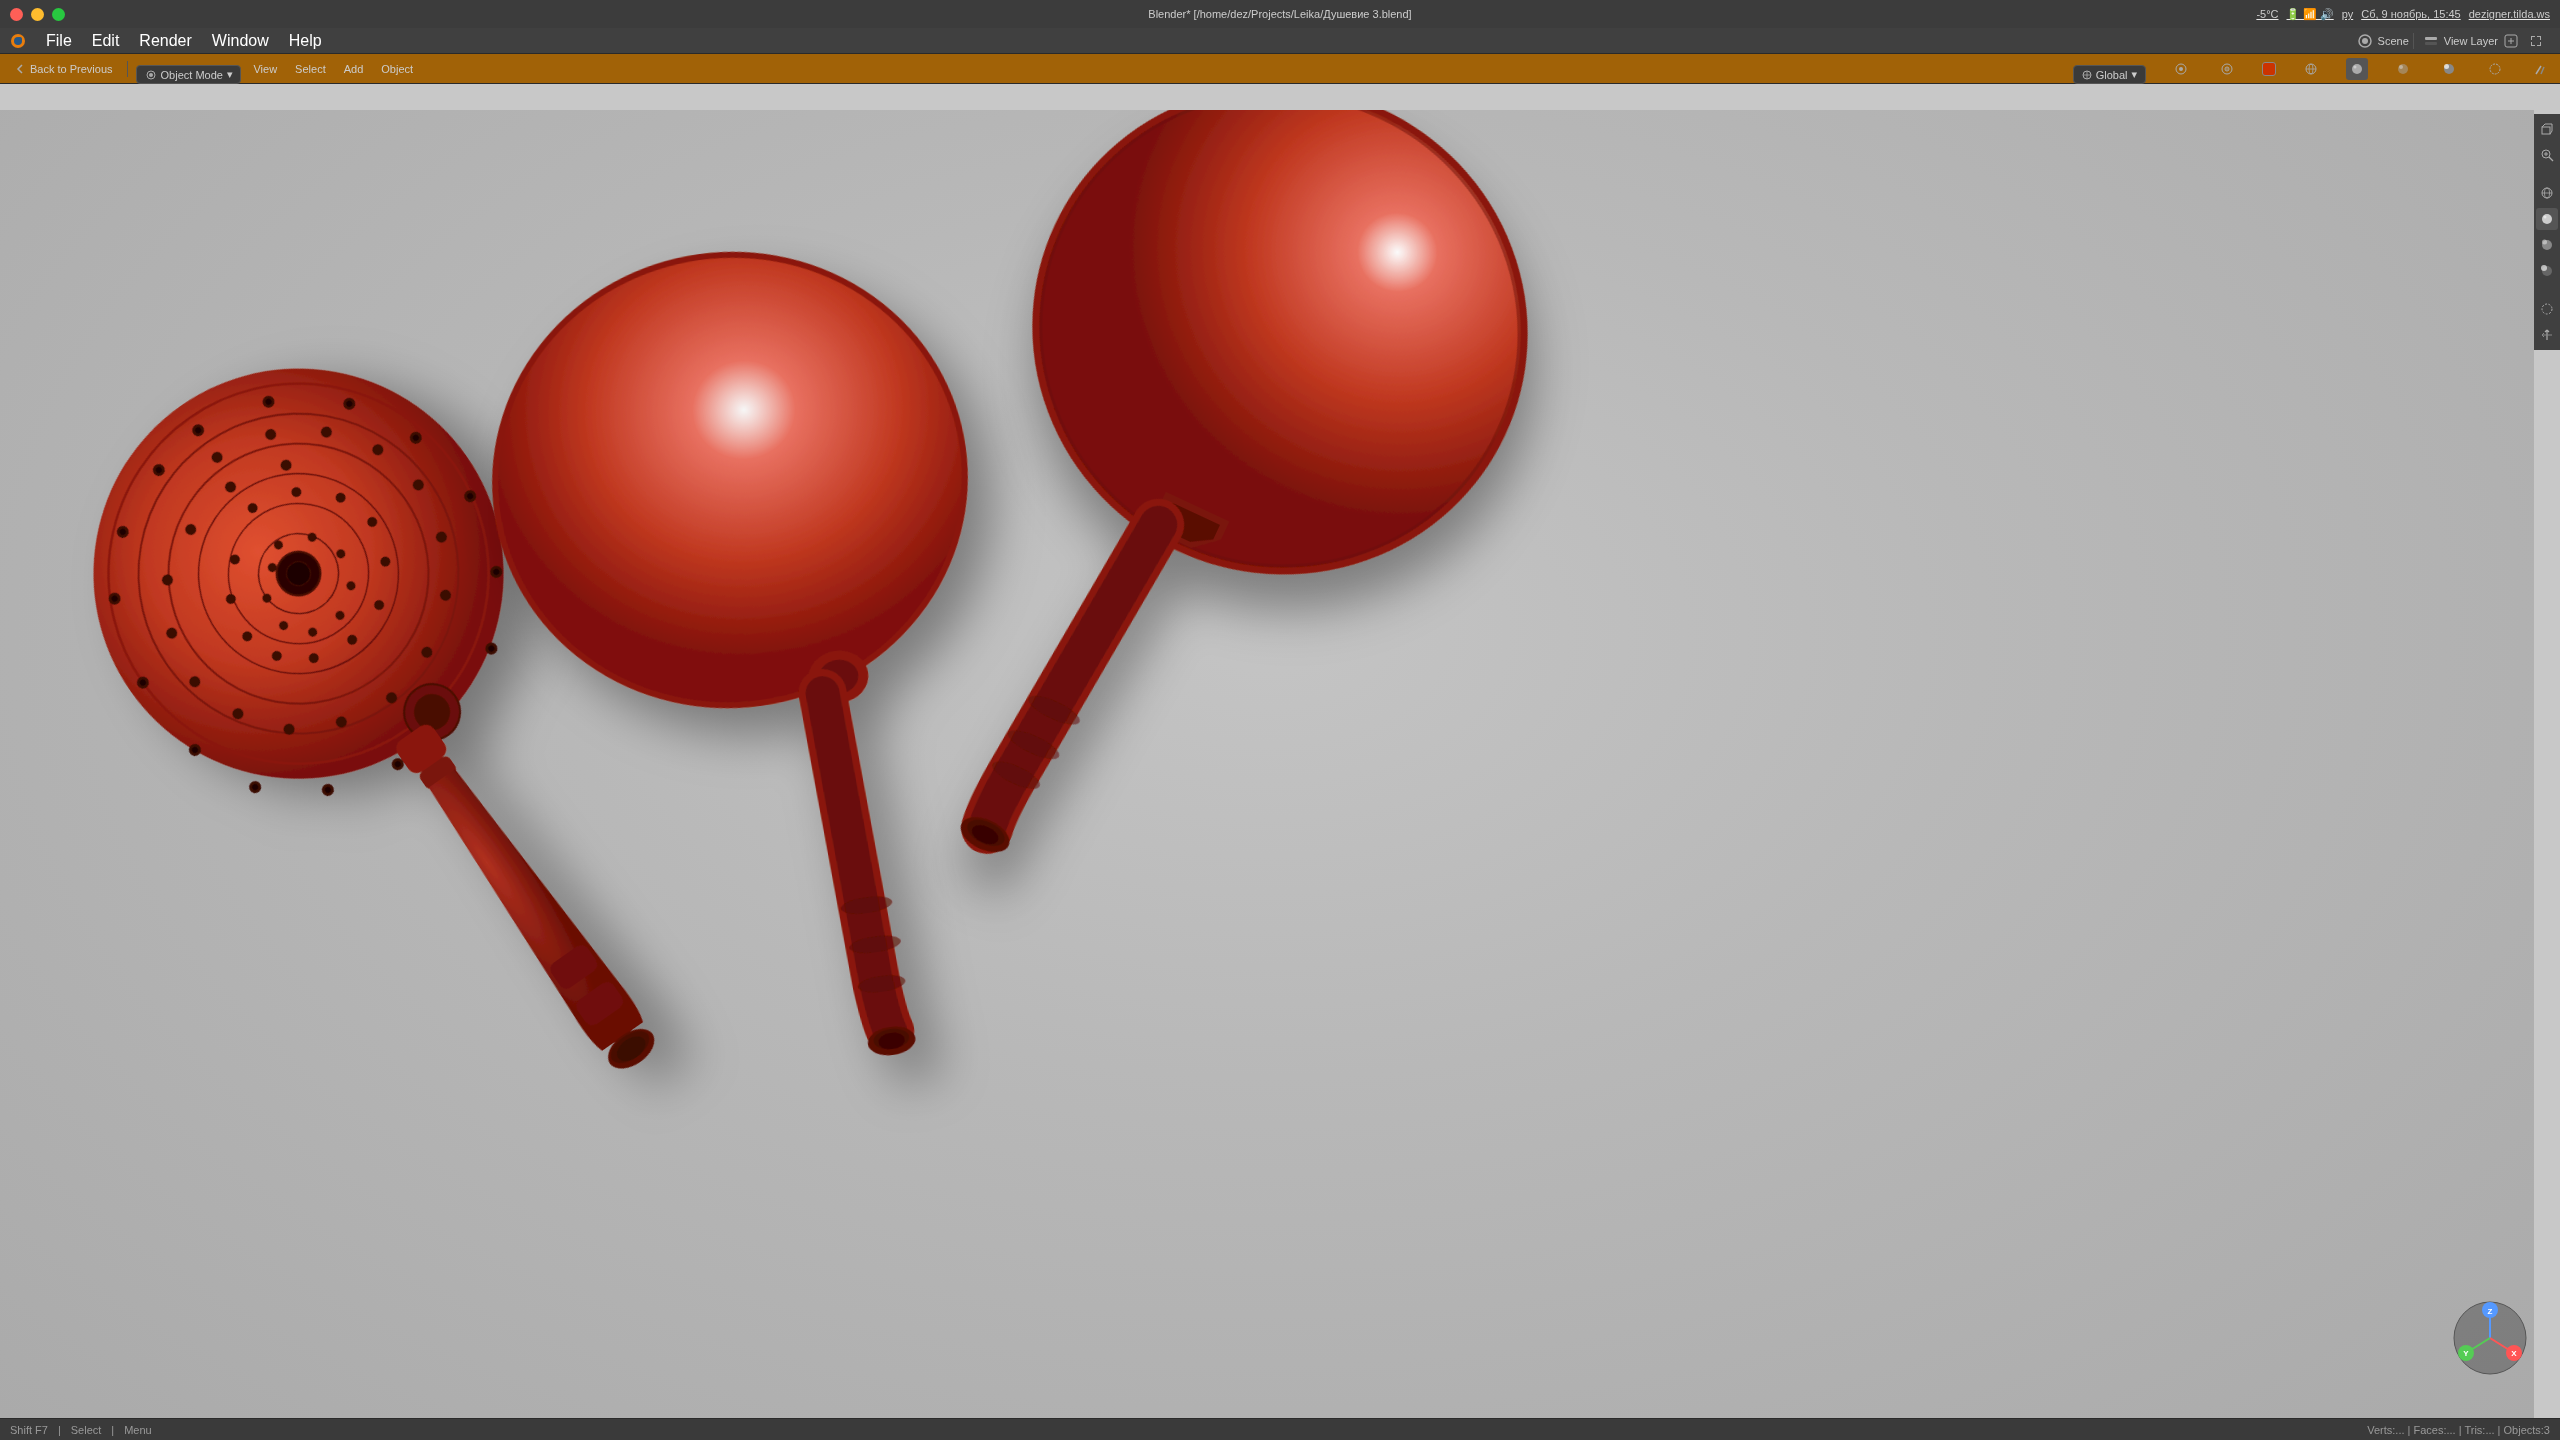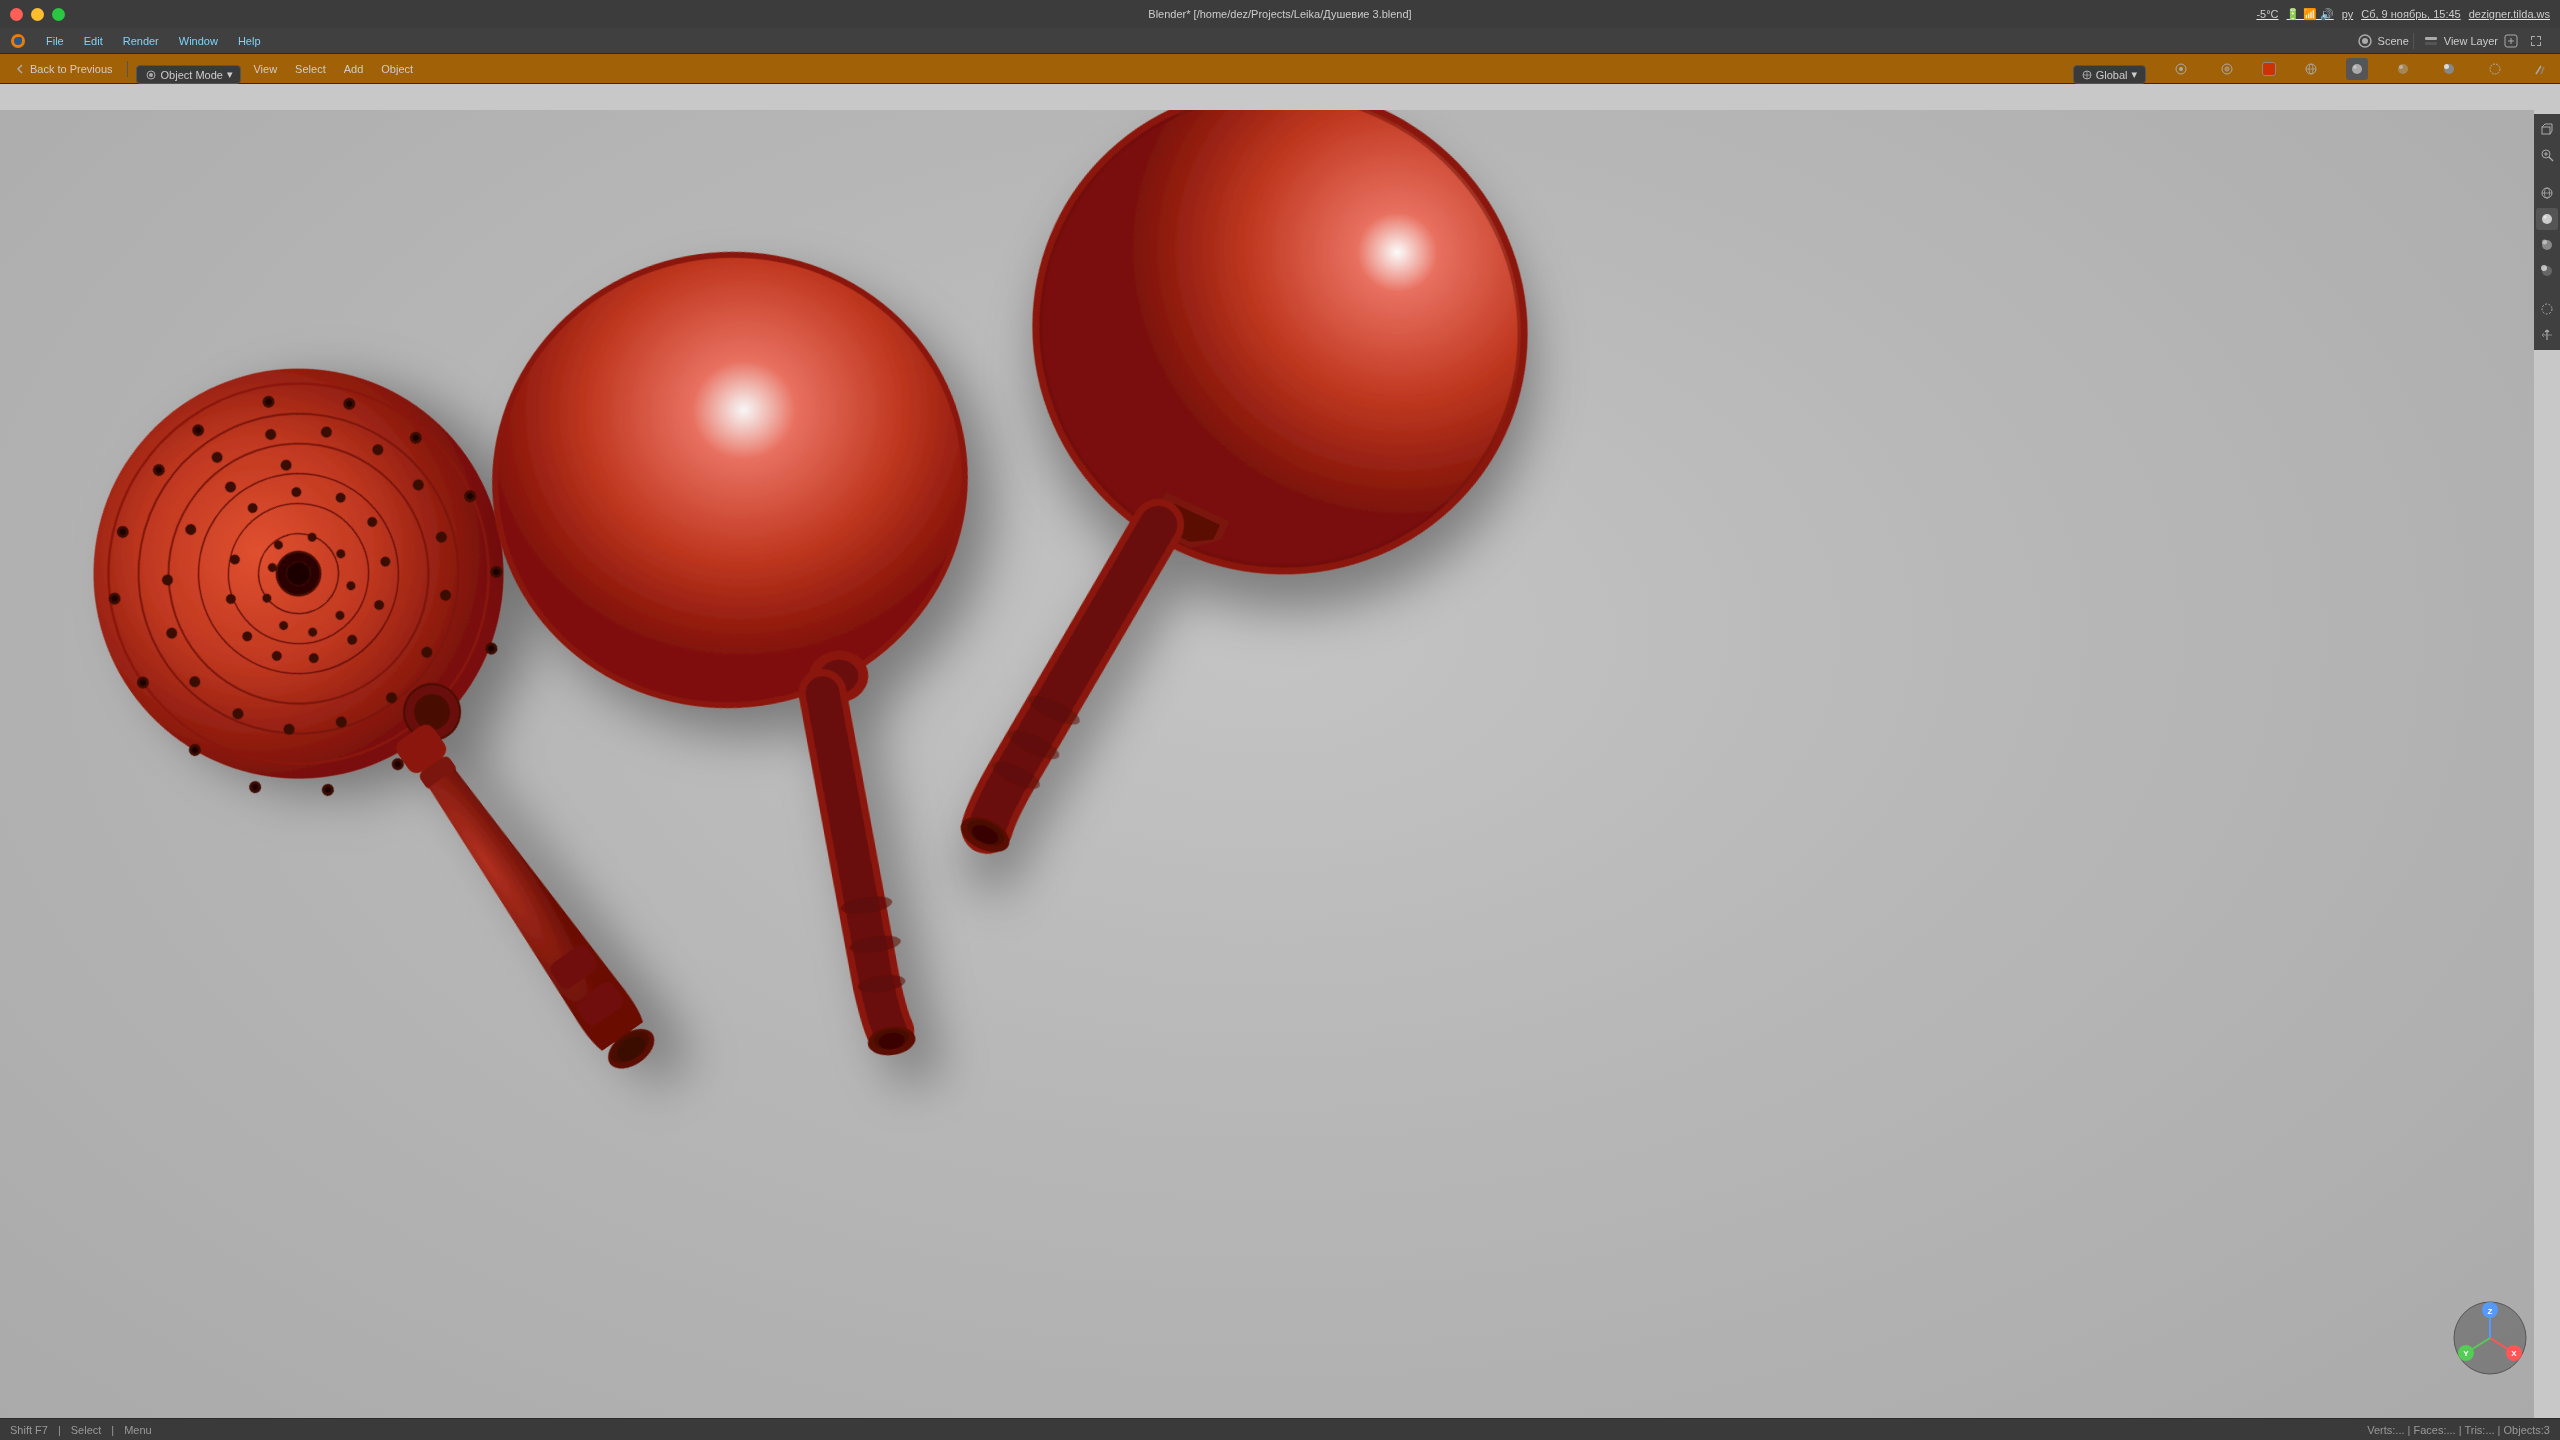--- a/index.html
+++ b/index.html
@@ -65,22 +65,22 @@
       align-items: center;
       z-index: 99;
       border-bottom: 1px solid #2a2a2a;
     }
     .menu-item {
       padding: 0 10px;
       height: 100%;
       display: flex;
       align-items: center;
       cursor: pointer;
-      color: #7dd3fc;
-      font-size: 11px;
+      color: #ffffff;
+      font-size: 16px;
     }
     .menu-separator {
       width: 1px;
       height: 16px;
       background: #555;
       margin: 0 4px;
     }
 
     
     #header-toolbar {

